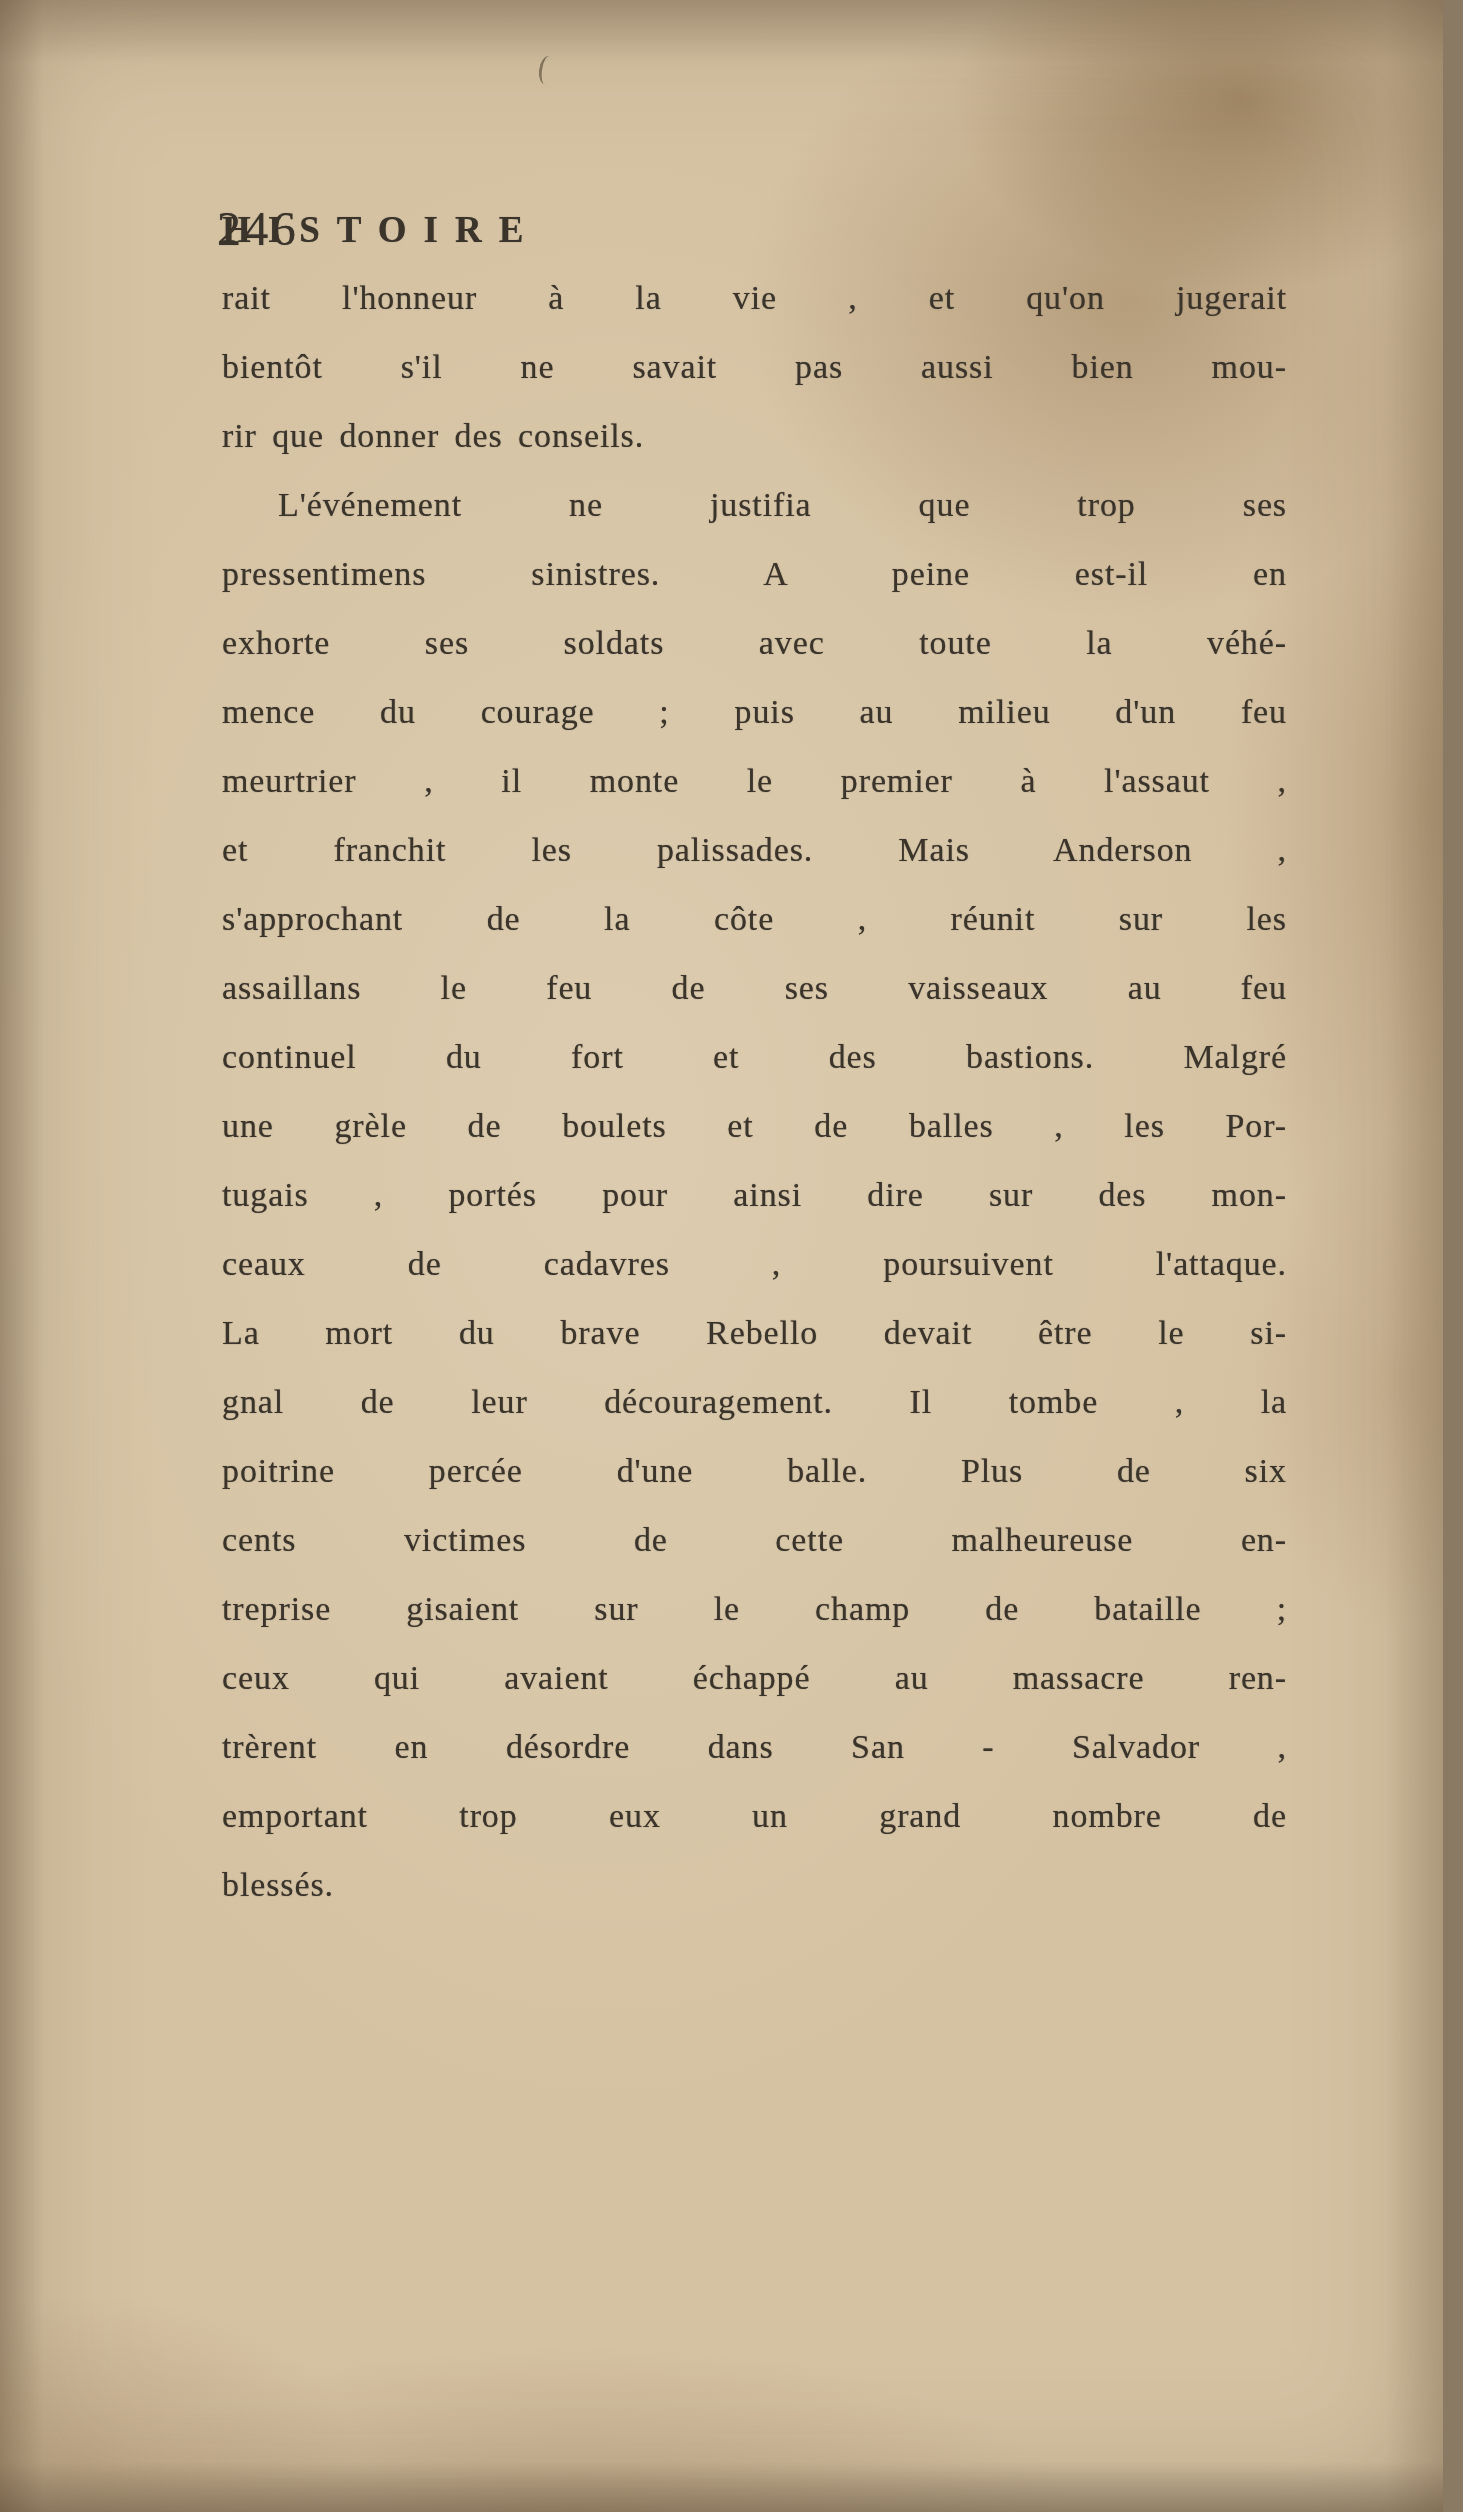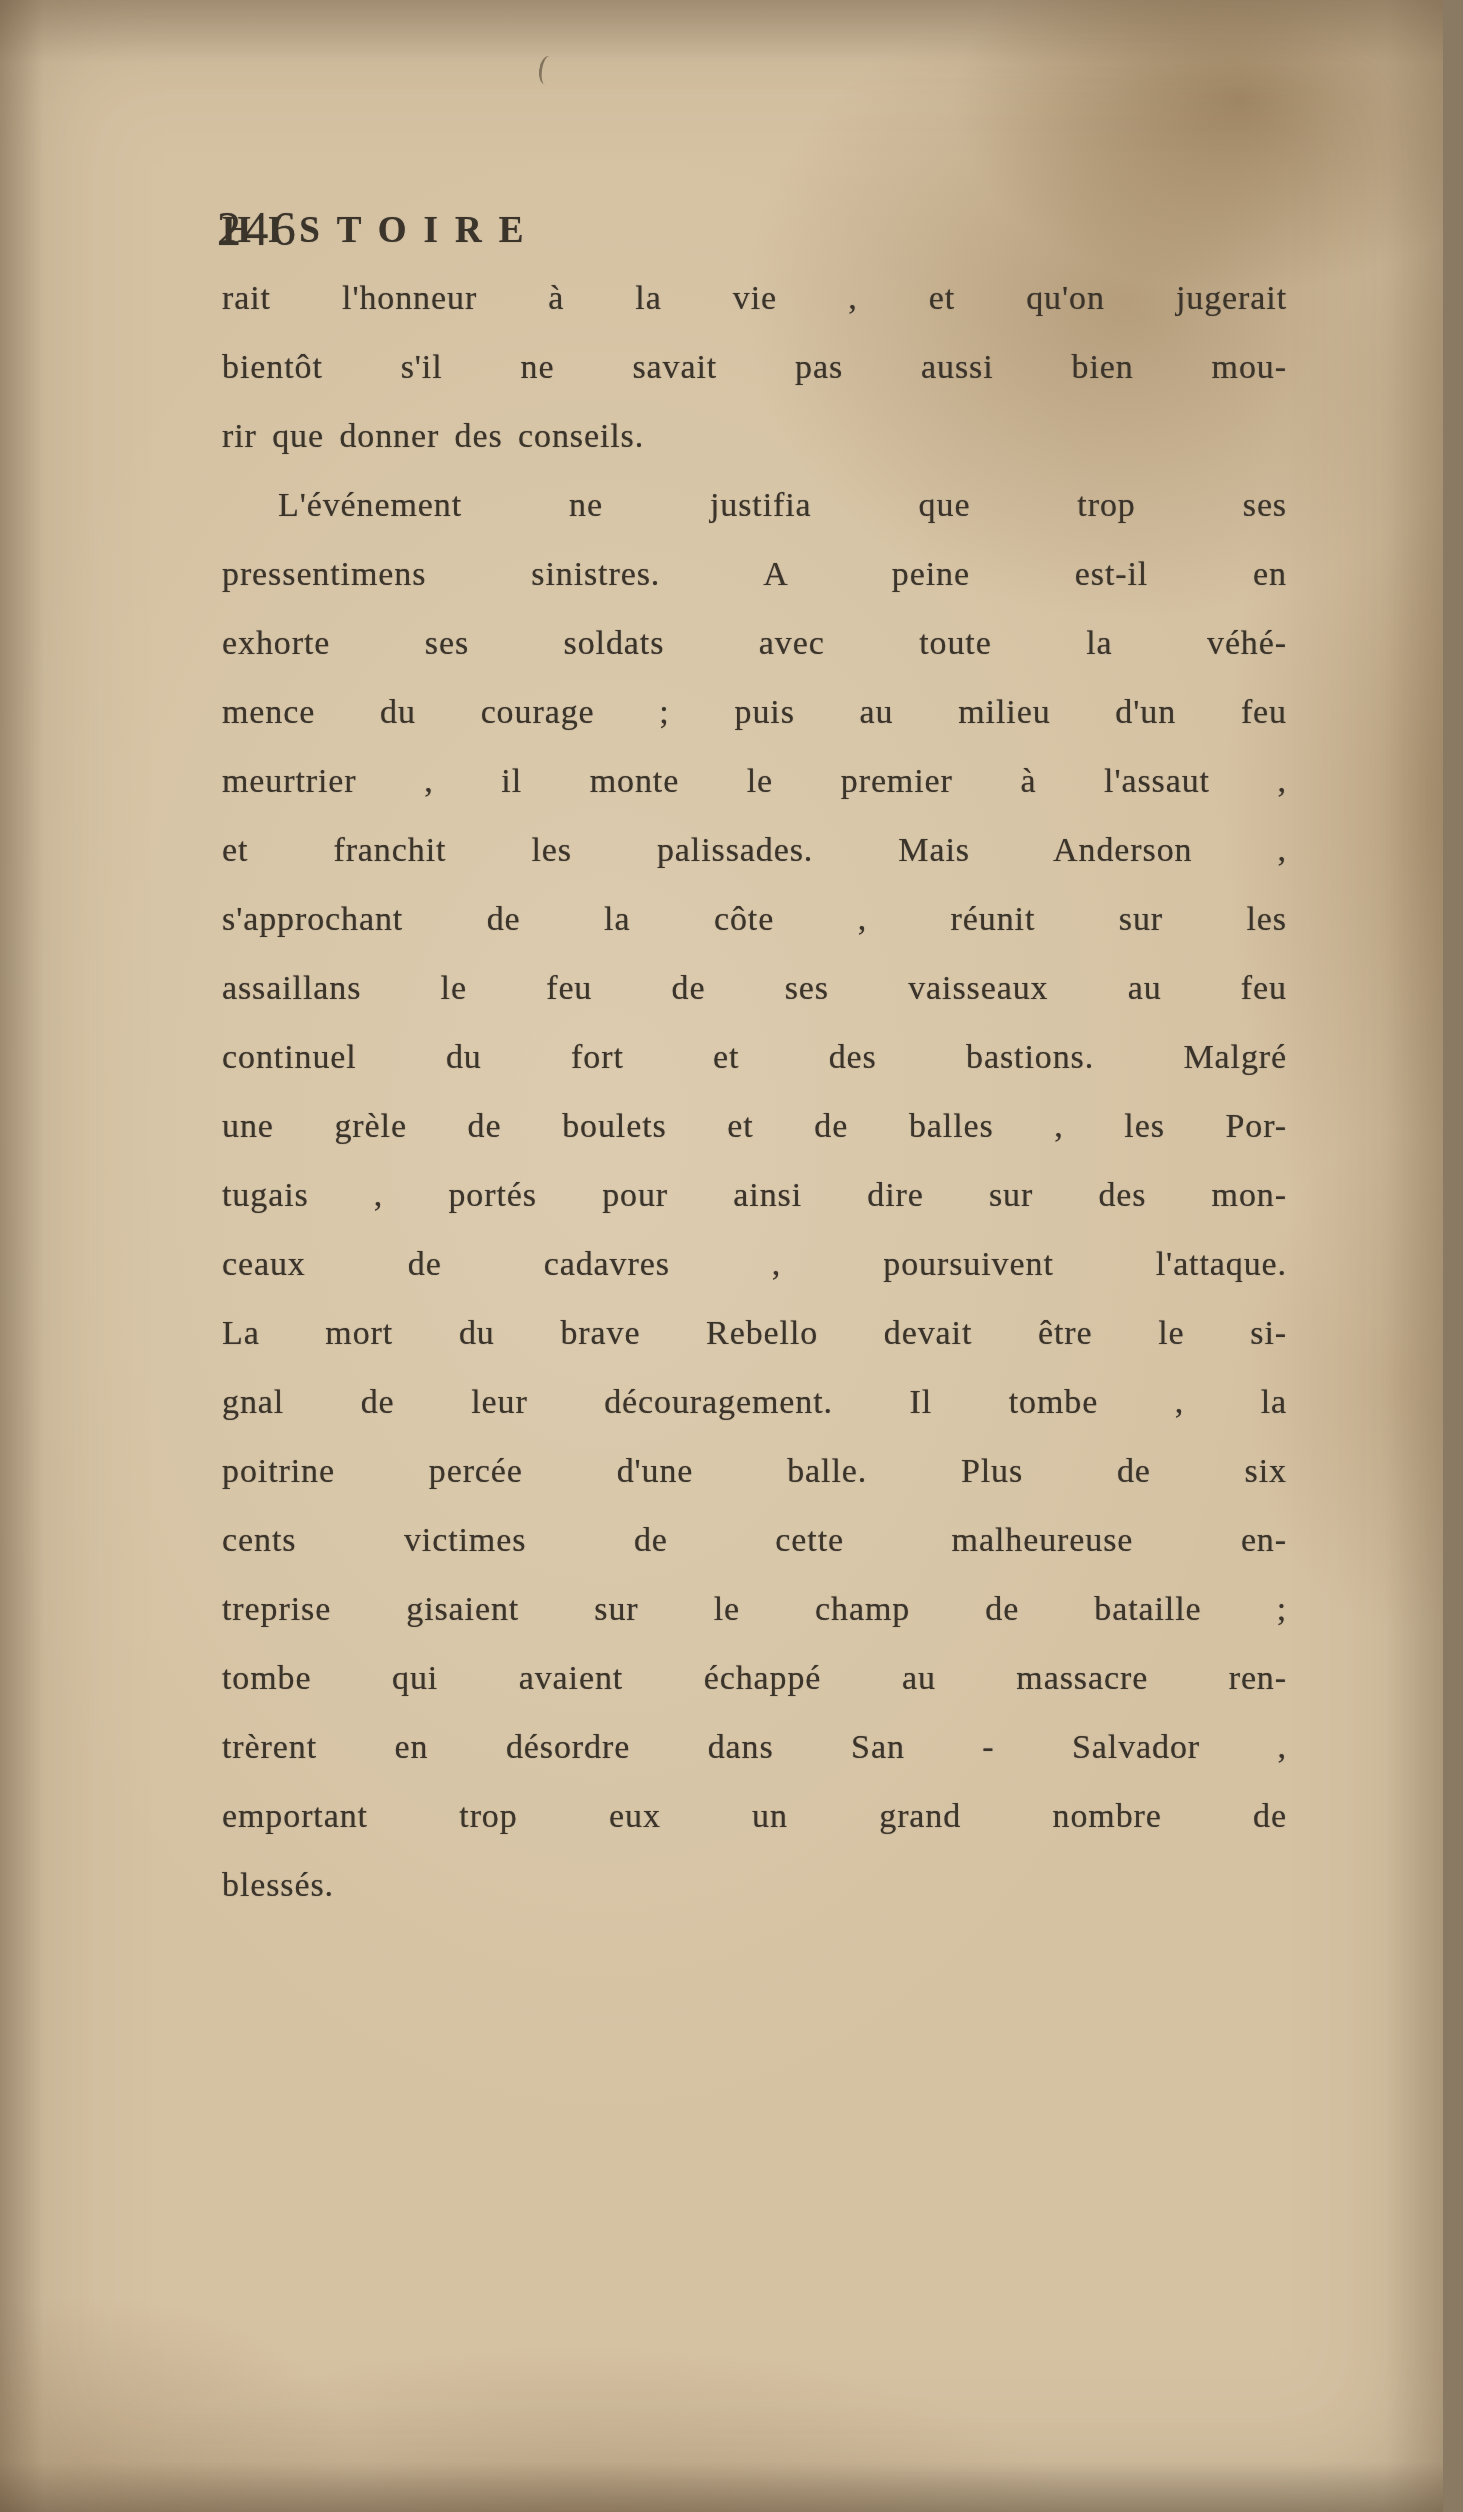--- a/index.html
+++ b/index.html
@@ -114,19 +114,19 @@
       <div class="line">assaillans le feu de ses vaisseaux au feu</div>
       <div class="line">continuel du fort et des bastions. Malgré</div>
       <div class="line">une grèle de boulets et de balles , les Por-</div>
       <div class="line">tugais , portés pour ainsi dire sur des mon-</div>
       <div class="line">ceaux de cadavres , poursuivent l'attaque.</div>
       <div class="line">La mort du brave Rebello devait être le si-</div>
       <div class="line">gnal de leur découragement. Il tombe , la</div>
       <div class="line">poitrine percée d'une balle. Plus de six</div>
       <div class="line">cents victimes de cette malheureuse en-</div>
       <div class="line">treprise gisaient sur le champ de bataille ;</div>
-      <div class="line">tombe qui avaient échappé au massacre ren-</div>
+      <div class="line">ceux qui avaient échappé au massacre ren-</div>
       <div class="line">trèrent en désordre dans San - Salvador ,</div>
       <div class="line">emportant trop eux un grand nombre de</div>
       <div class="line end">blessés.</div>
     </main>
 </div>
 
 
 </body></html>

